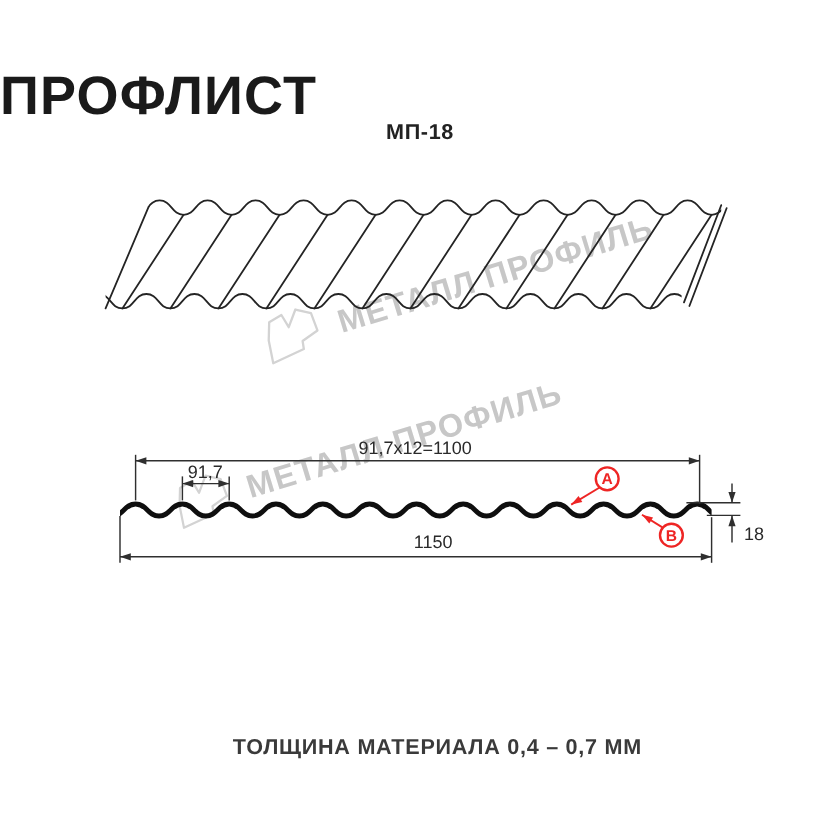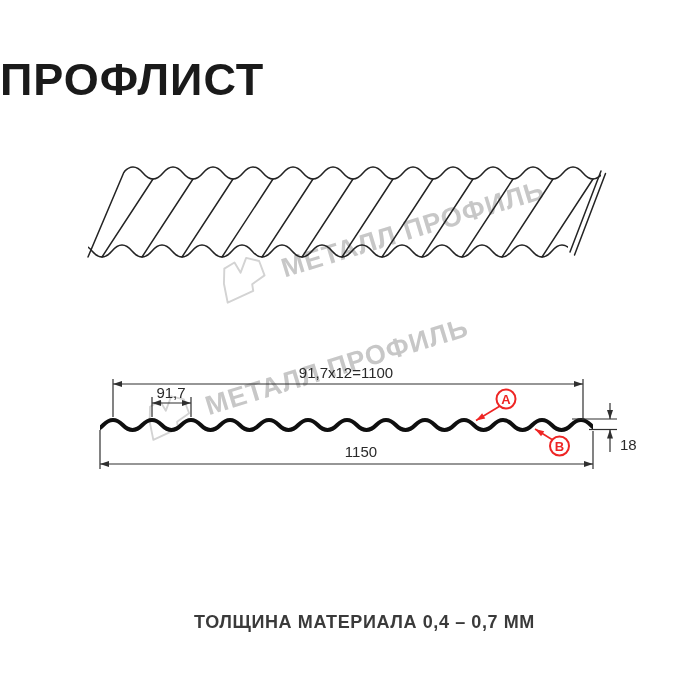--- a/index.html
+++ b/index.html
@@ -24,20 +24,21 @@
   .redln{stroke:#ee2524;stroke-width:1.6;fill:none;}
   .redcirc{stroke:#ee2524;stroke-width:2;fill:none;}
   .redtxt{fill:#ee2524;font-size:13px;font-weight:600;font-family:"Liberation Sans",sans-serif;}
 </style>
 </head>
 <body>
 
 <div class="stage">
 
   <div class="page-title">ПРОФЛИСТ</div>
+  <div class="page-subtitle">МП-18</div>
 
   <div class="wm" id="wm1">
     <svg width="58" height="48" viewBox="0 0 60 50">
       <path d="M5,22 L10,7 L22,4 L25,16 L35,3 L47,10 L48,26 L33,31 L32,38 L3,42 Z" fill="none" stroke="#d3d3d3" stroke-width="2" stroke-linejoin="round"></path>
     </svg>
     <span>МЕТАЛЛ ПРОФИЛЬ</span>
   </div>
 
   <div class="wm" id="wm2">
     <svg width="56" height="47" viewBox="0 0 60 50">

